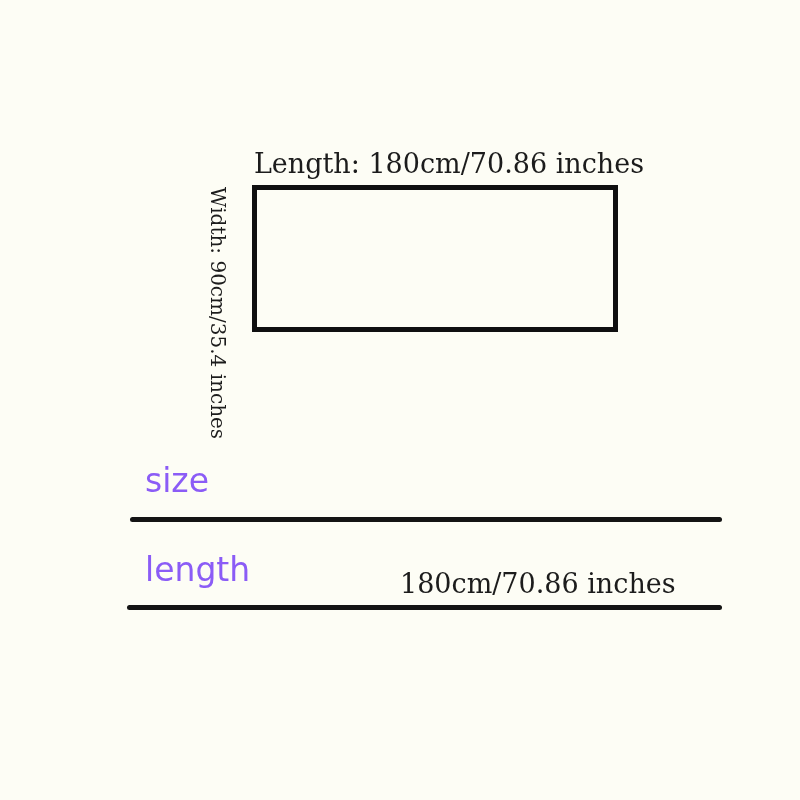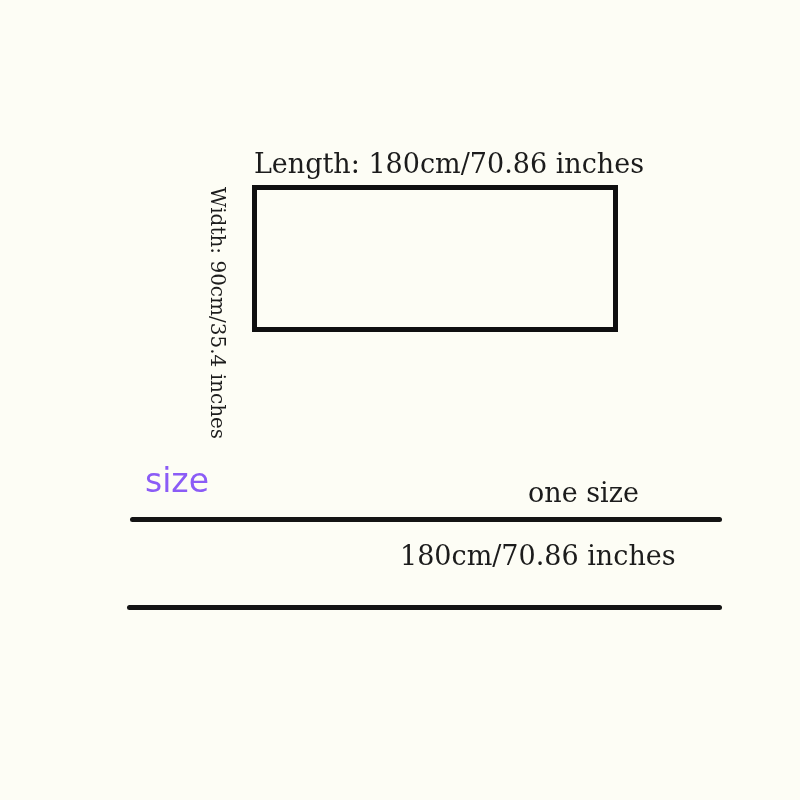--- a/index.html
+++ b/index.html
@@ -54,21 +54,21 @@
   }
   .row-value{
     position:absolute;
     font-family:"DejaVu Serif", serif;
     font-size:27px;
     white-space:nowrap;
   }
   .lbl-size   {top:461px;}
   .val-size   {left:528px; top:477px;}
   .lbl-length {top:550px;}
-  .val-length {left:400px; top:540px;}
+  .val-length {left:400px; top:568px;}
   .lbl-width  {top:638px;}
   .val-width  {left:404px; top:640px;}
   .divider{
     position:absolute;
     height:5px;
     background:var(--line);
     border-radius:3px;
   }
   .div-1{left:130px; top:517px; width:592px;}
   .div-2{left:127px; top:605px; width:595px;}
@@ -86,23 +86,23 @@
 
 <div class="canvas">
 
   <div class="length-label">Length: 180cm/70.86 inches</div>
 
   <div class="outline-rect"></div>
 
   <div class="width-label">Width: 90cm/35.4 inches</div>
 
   <div class="row-label lbl-size">size</div>
-  <div class="row-value val-size">one size</div>
   <div class="divider div-1"></div>
 
+  <div class="row-label lbl-length">length</div>
   <div class="row-value val-length">180cm/70.86 inches</div>
   <div class="divider div-2"></div>
 
   <div class="row-label lbl-width">width</div>
   <div class="divider div-3"></div>
 
 
 </div>
 
 </body></html>

